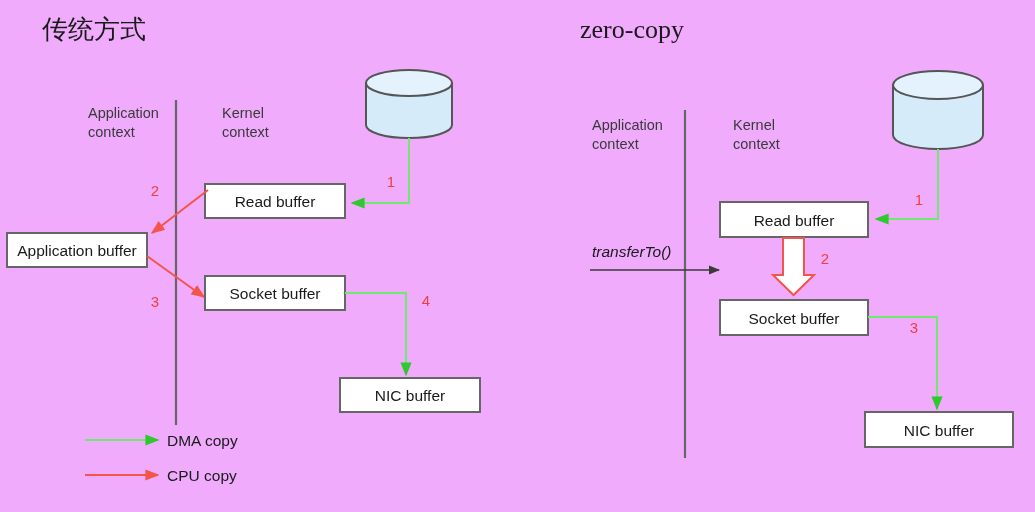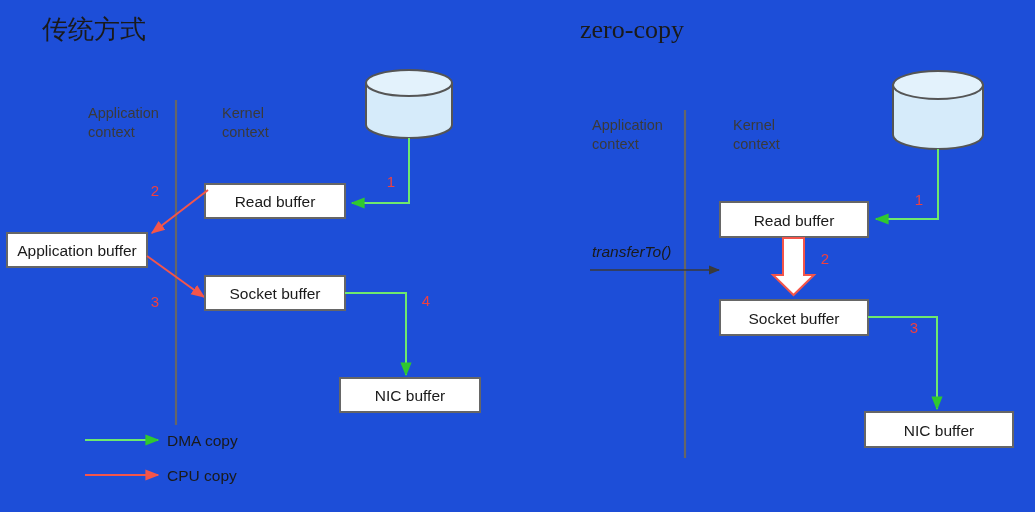--- a/index.html
+++ b/index.html
@@ -4,21 +4,21 @@
 <style>
   html, body {
     margin: 0;
     padding: 0;
     background: #ffffff;
   }
   #canvas {
     position: relative;
     width: 1035px;
     height: 512px;
-    background: #1d4ed8;
+    background: #f0abfc;
     overflow: hidden;
     font-family: "Liberation Sans", sans-serif;
   }
   #diagram-svg {
     position: absolute;
     left: 0;
     top: 0;
     width: 1035px;
     height: 512px;
   }

